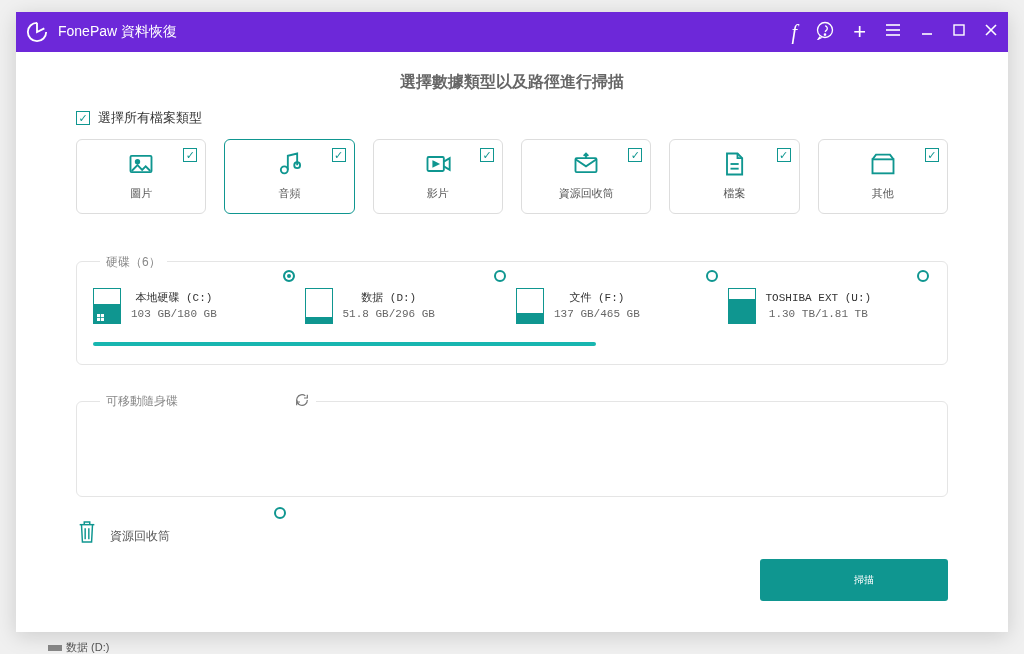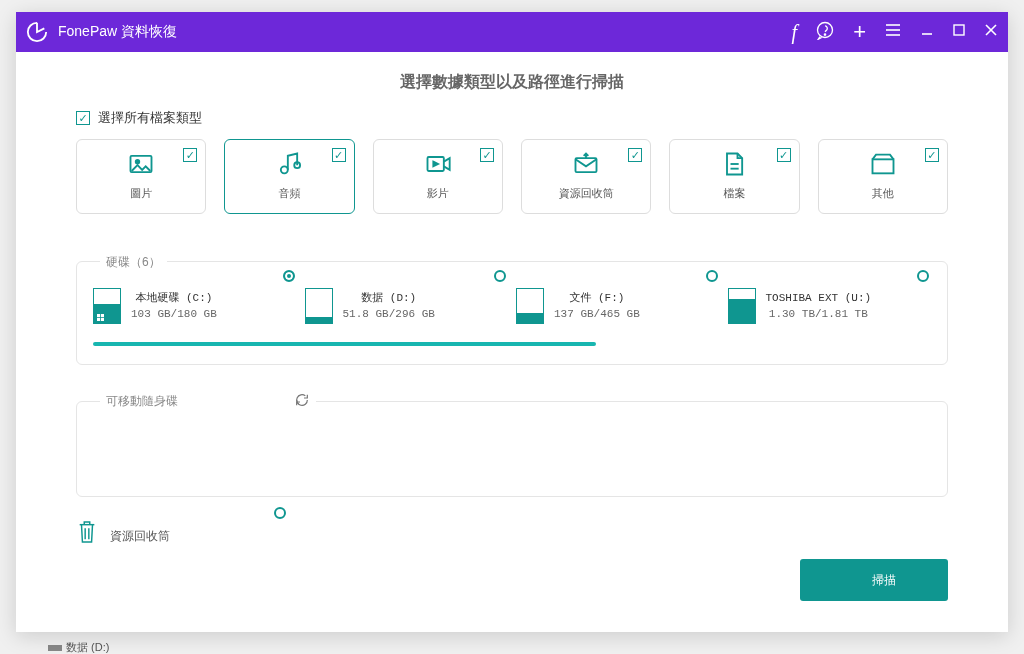--- a/index.html
+++ b/index.html
@@ -180,23 +180,23 @@
   .scan-row {
     display: flex;
     justify-content: flex-end;
     margin-top: 14px;
   }
   .scan-btn {
     background: #0f9690;
     color: #fff;
     border: none;
     border-radius: 3px;
-    width: 148px;
+    width: 188px;
     height: 42px;
-    font-size: 12px;
+    font-size: 10px;
     cursor: pointer;
     padding-left: 20px;
   }
   
   .bg-item {
     position: absolute;
     font-size: 11px;
     color: #555;
     display: flex;
     align-items: center;

